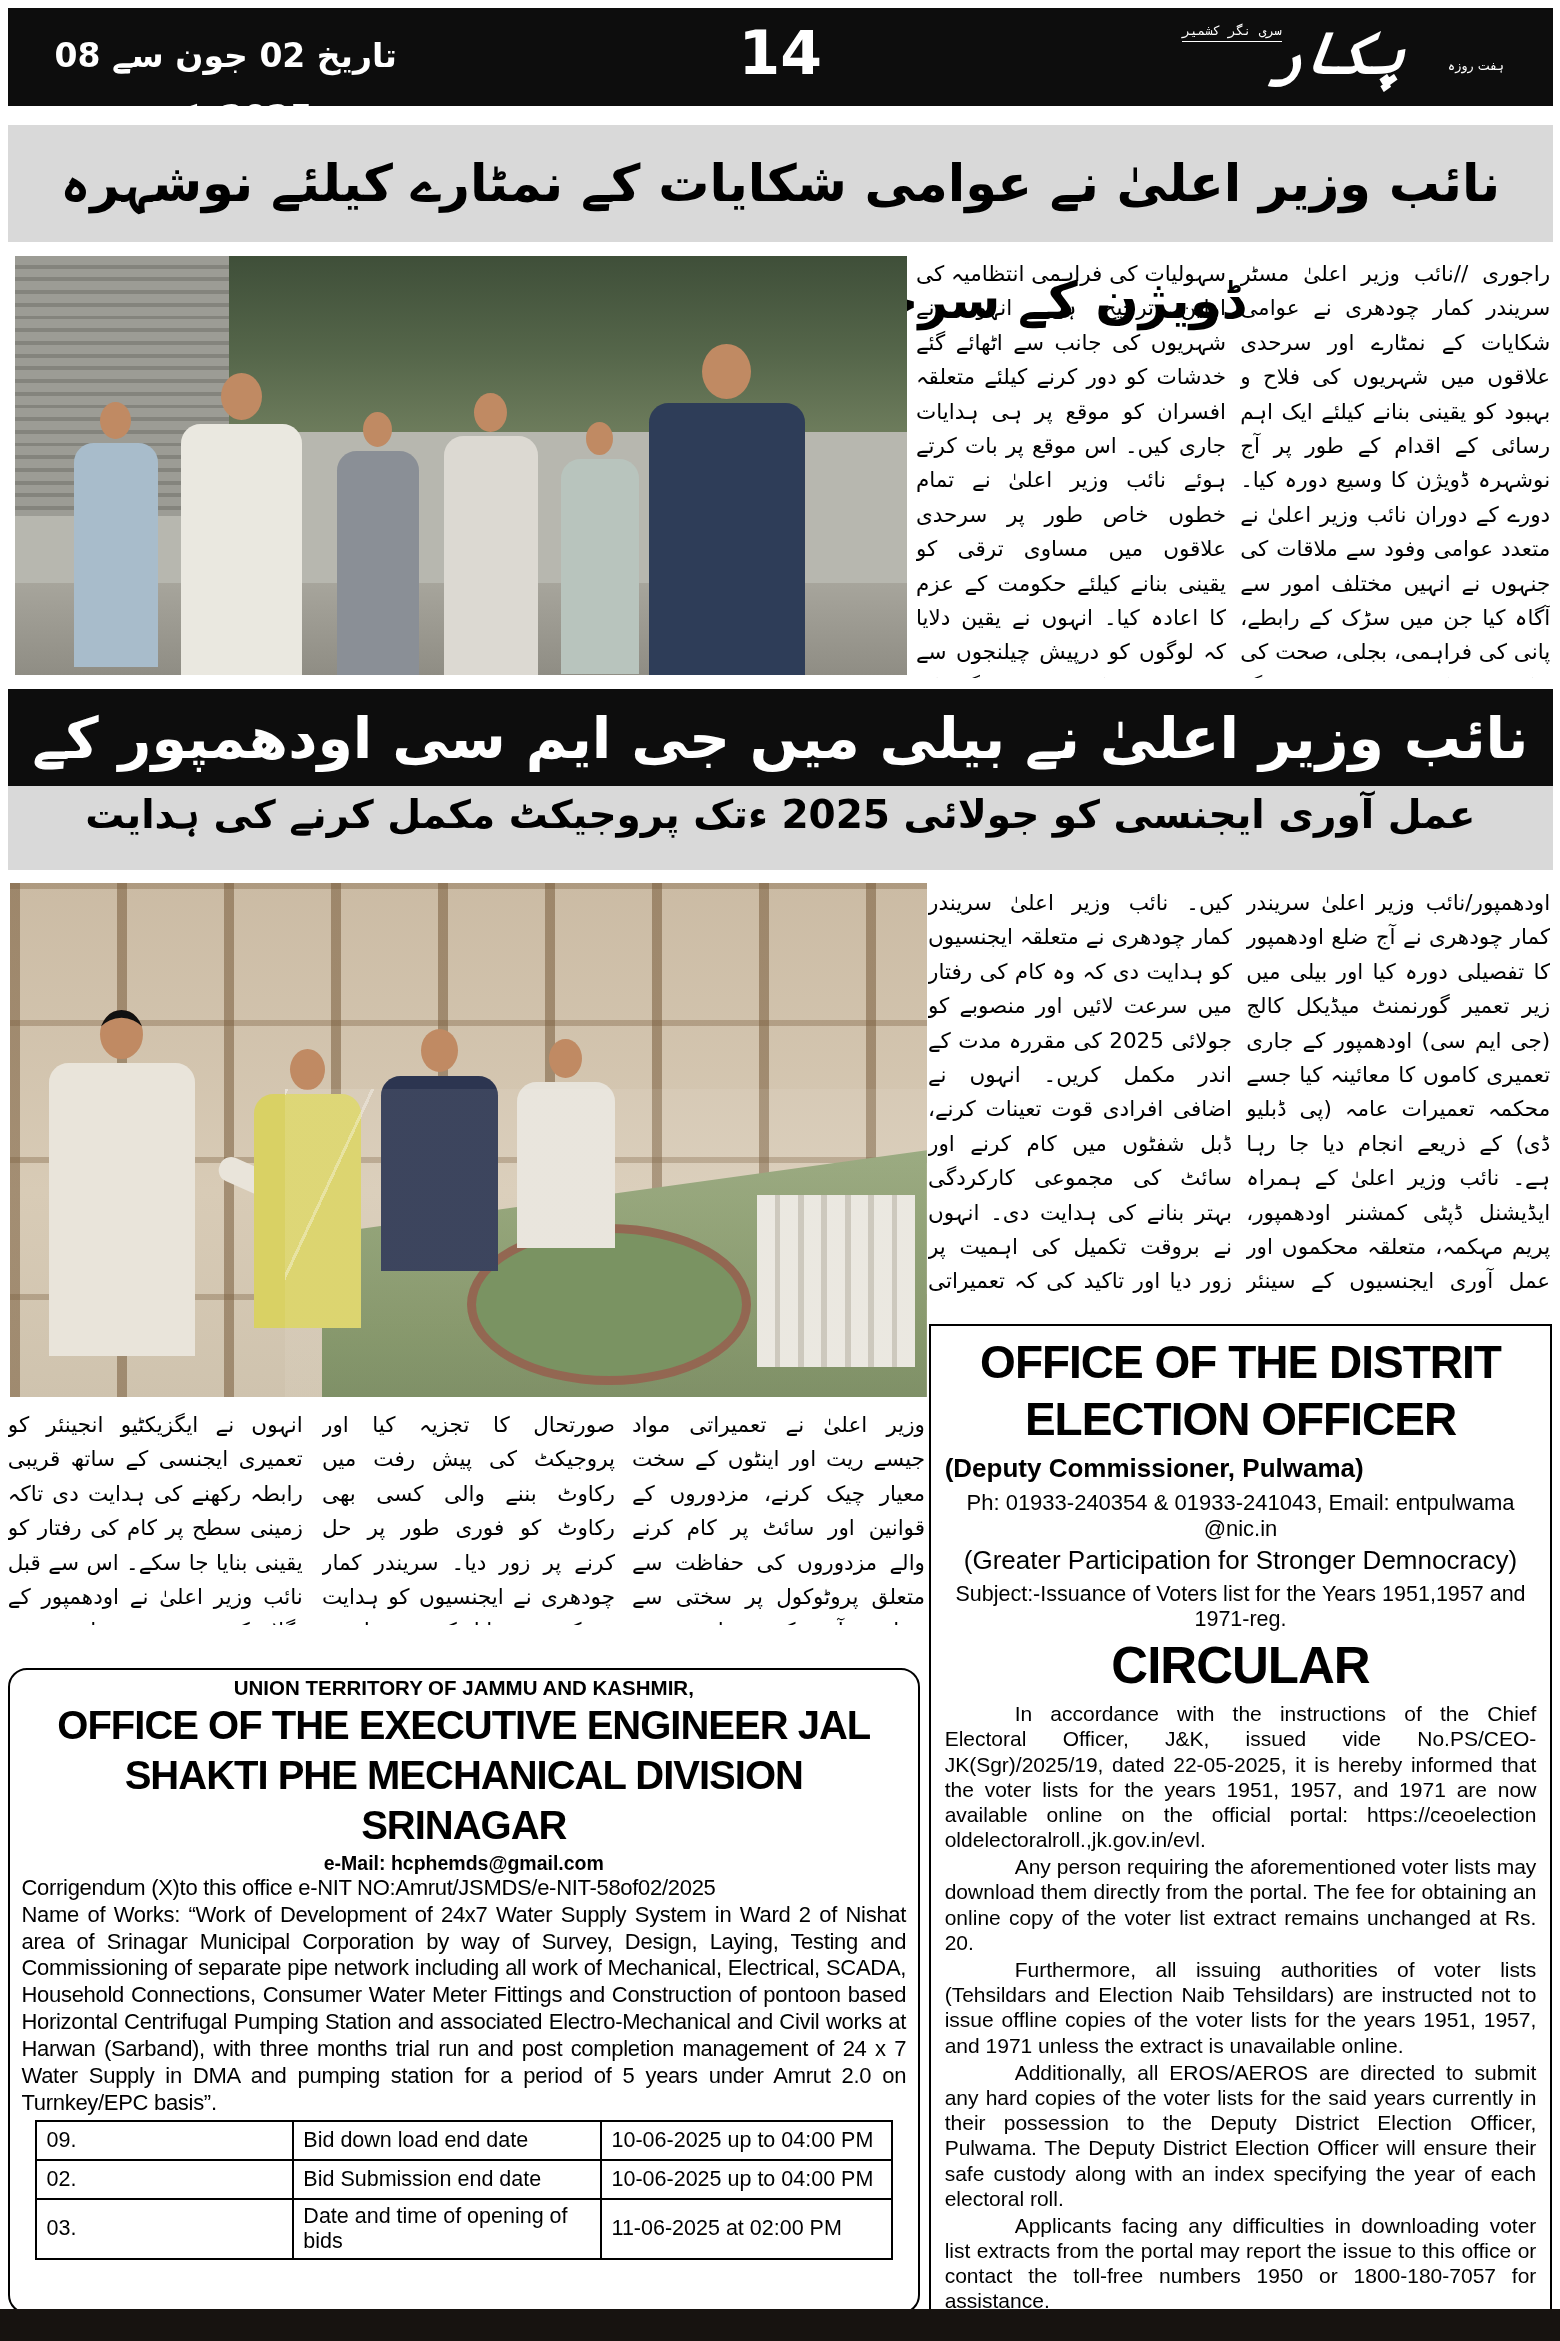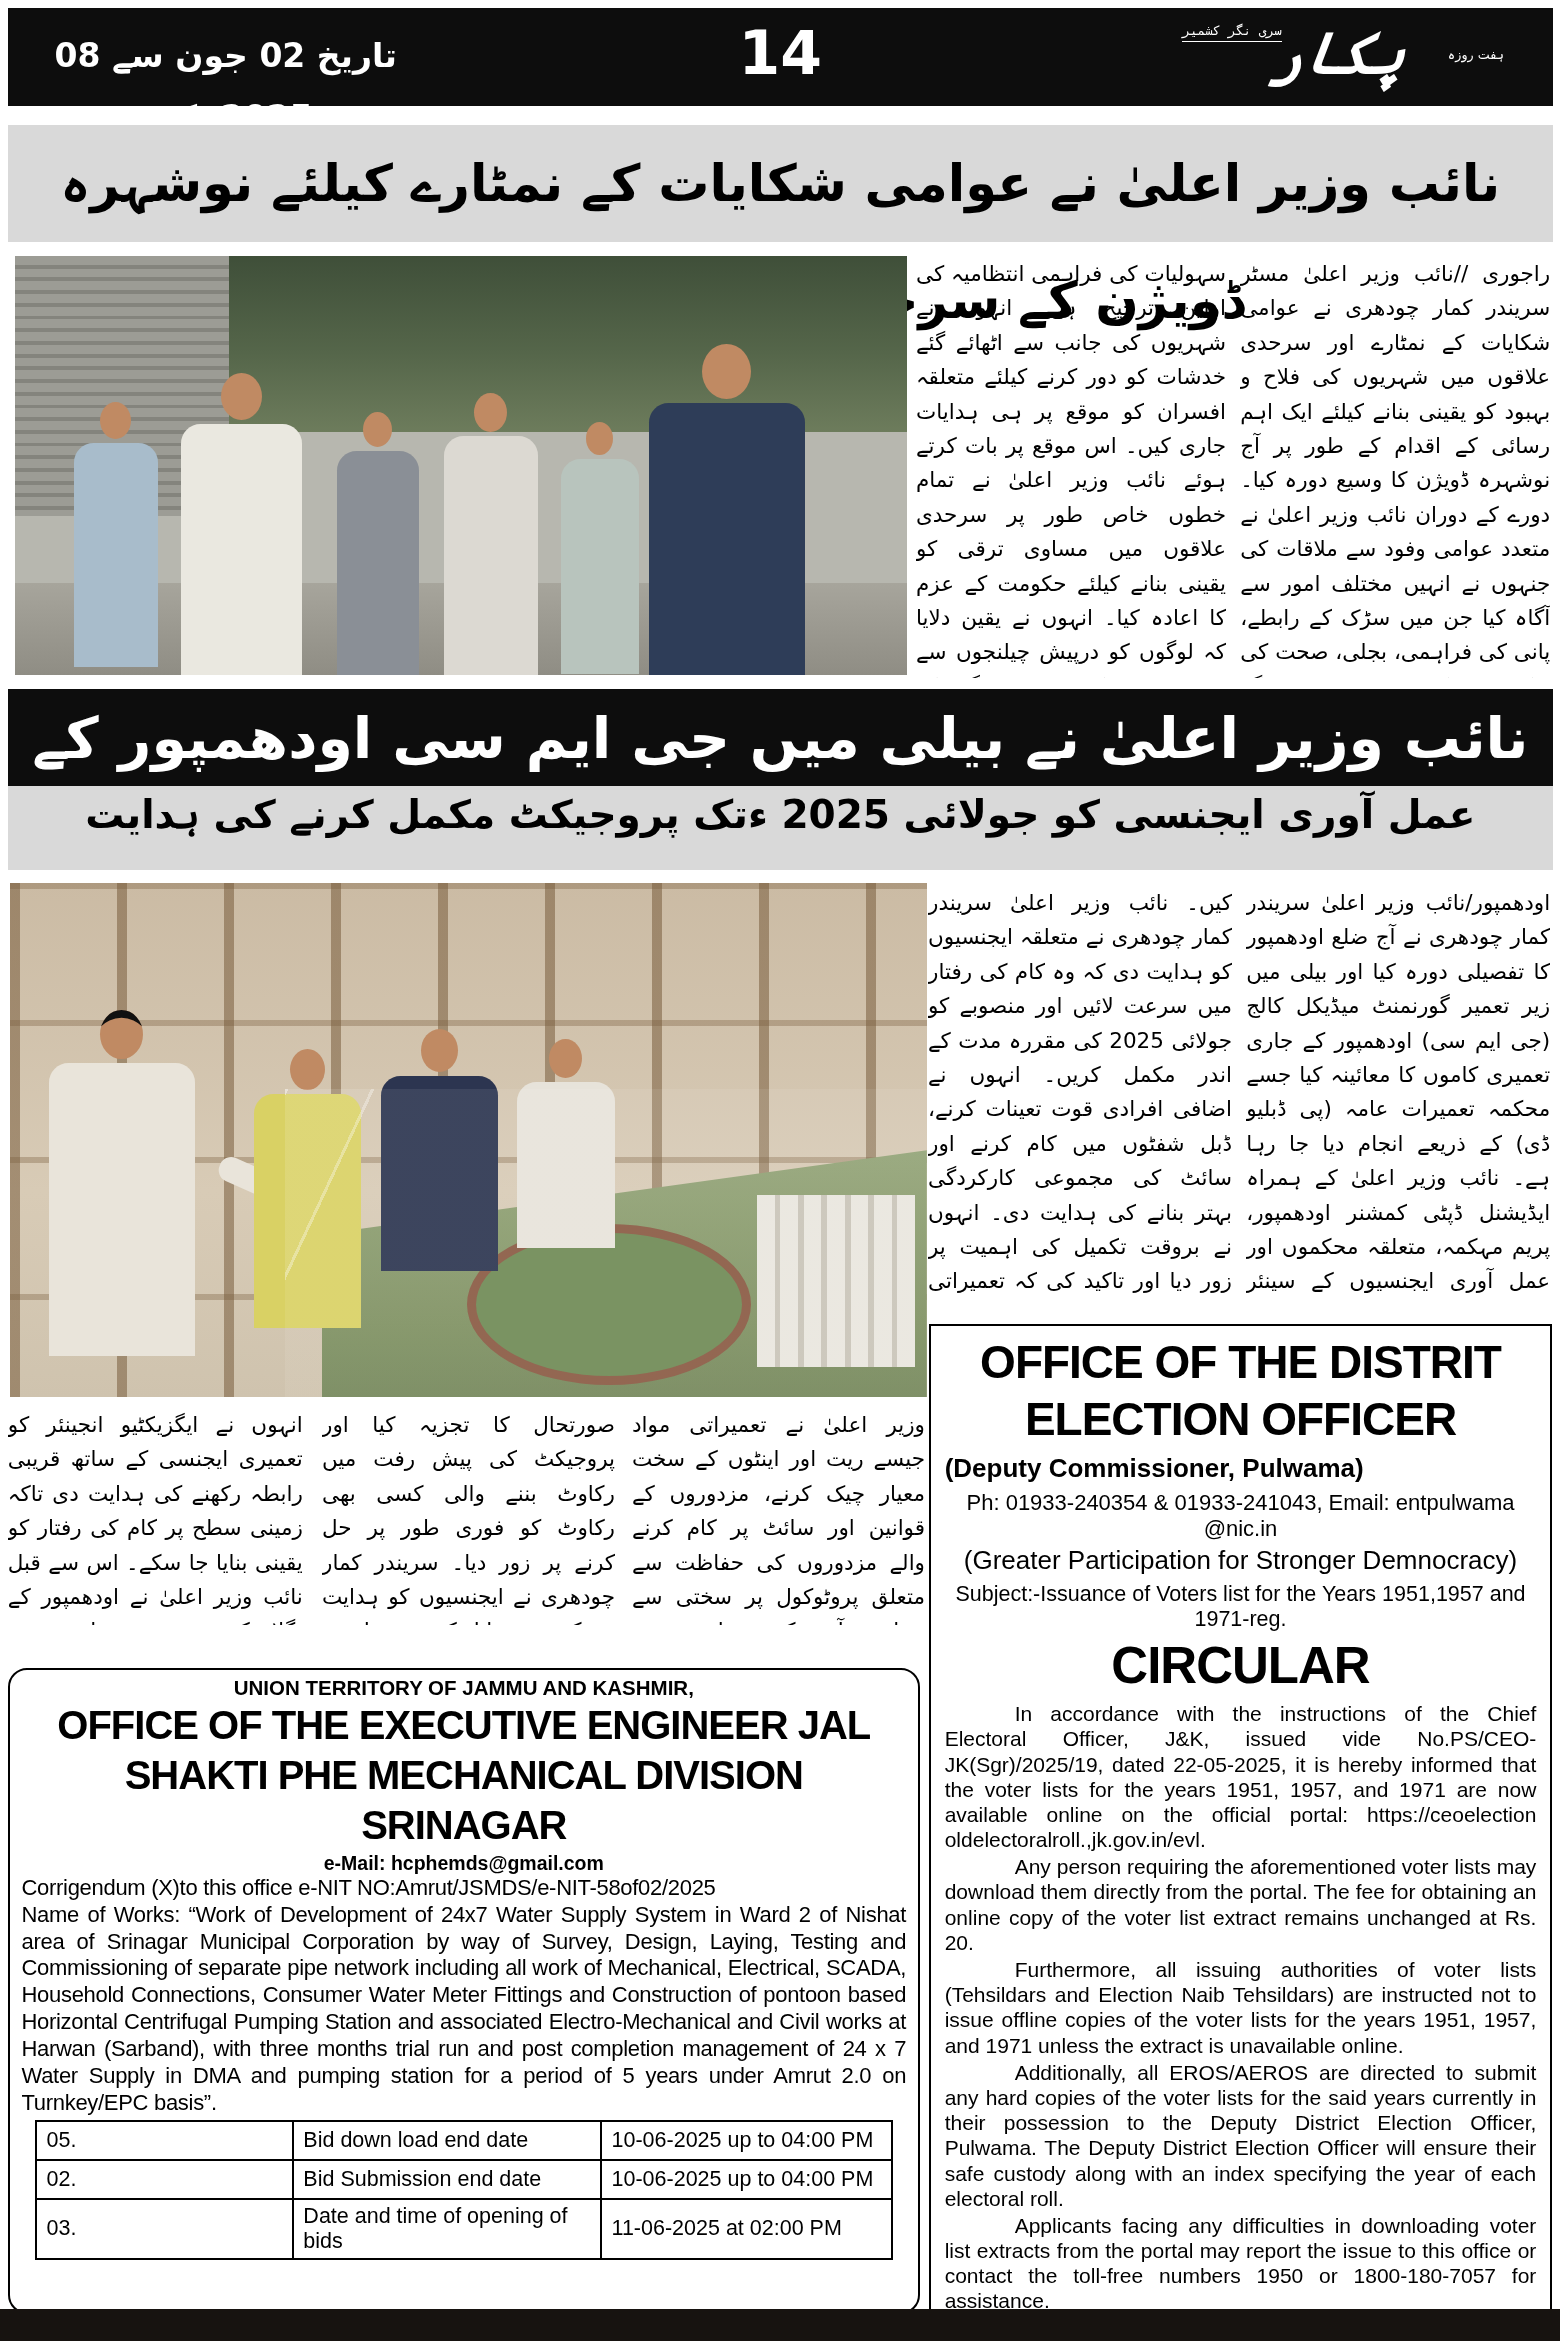--- a/index.html
+++ b/index.html
@@ -7,21 +7,21 @@
         font-family:"Liberation Sans",sans-serif;color:#000;}
   
   .hdr{position:absolute;left:7.8px;top:7.8px;width:1545px;height:98px;background:#0d0d0d;color:#fff;}
   .hdr-date{position:absolute;right:1156px;left:29px;top:17.6px;height:62px;direction:rtl;text-align:right;
             font-family:"DejaVu Sans",sans-serif;font-weight:bold;font-size:33px;line-height:62px;}
   .hdr-page{position:absolute;left:0;right:0;top:9.8px;text-align:center;font-size:60px;font-weight:bold;
             font-family:"DejaVu Sans",sans-serif;}
   .masthead{position:absolute;right:39px;top:5.9px;width:351px;height:86px;direction:rtl;text-align:center;}
   .masthead .mast-title{font-family:"DejaVu Serif",serif;font-style:italic;font-size:57px;line-height:78px;
             font-weight:bold;transform:skewX(-8deg);display:inline-block;}
-  .masthead .mast-weekly{position:absolute;right:9.8px;top:33px;font-family:"DejaVu Sans",sans-serif;font-size:12.7px;}
+  .masthead .mast-weekly{position:absolute;right:9.8px;top:44px;font-family:"DejaVu Sans",sans-serif;font-size:12.7px;}
   .masthead .mast-place{position:absolute;left:19.5px;top:9.8px;font-family:Liberation Mono, monospace;font-size:12.7px;
             border-bottom:1px solid #fff;padding-bottom:2px;}
   
   .band{position:absolute;left:7.8px;width:1545px;direction:rtl;text-align:center;
         font-family:"DejaVu Sans",sans-serif;font-weight:bold;}
   .band1{top:125px;height:117px;background:#d9d9d9;color:#000;font-size:51px;line-height:117px;}
   .band2{top:689px;height:98px;background:#0d0d0d;color:#fff;font-size:57px;line-height:98px;}
   .band3{top:786px;height:84px;background:#d9d9d9;color:#000;font-size:39px;line-height:45px;padding-top:5.9px;box-sizing:border-box;}
   
   .ucol{position:absolute;direction:rtl;text-align:justify;font-family:"DejaVu Sans",sans-serif;
@@ -167,21 +167,21 @@
   <div class="box box-jal">
     <div class="jal-territory">UNION TERRITORY OF JAMMU AND KASHMIR,</div>
     <div class="jal-office">OFFICE OF THE EXECUTIVE ENGINEER JAL</div>
     <div class="jal-office">SHAKTI PHE MECHANICAL DIVISION SRINAGAR</div>
     <div class="jal-email">e-Mail: hcphemds@gmail.com</div>
     <div class="jal-body">Corrigendum (X)to this office e-NIT NO:Amrut/JSMDS/e-NIT-58of02/2025</div>
     <div class="jal-body">Name of Works: “Work of Development of 24x7 Water Supply System in Ward 2 of Nishat area of Srinagar Municipal Corporation by way of Survey, Design, Laying, Testing and Commissioning of separate pipe network including all work of Mechanical, Electrical, SCADA, Household Connections, Consumer Water Meter Fittings and Construction of pontoon based Horizontal Centrifugal Pumping Station and associated Electro-Mechanical and Civil works at Harwan (Sarband), with three months trial run and post completion management of 24 x 7 Water Supply in DMA and pumping station for a period of 5 years under Amrut 2.0 on Turnkey/EPC basis”.</div>
     <table class="jal-table">
       <tbody>
         <tr>
-          <td style="width:30%;">05.</td>
+          <td style="width:30%;">09.</td>
           <td style="width:36%;">Bid down load end date</td>
           <td style="width:34%;">10-06-2025 up to 04:00 PM</td>
         </tr>
         <tr>
           <td>02.</td>
           <td>Bid Submission end date</td>
           <td>10-06-2025 up to 04:00 PM</td>
         </tr>
         <tr>
           <td>03.</td>

